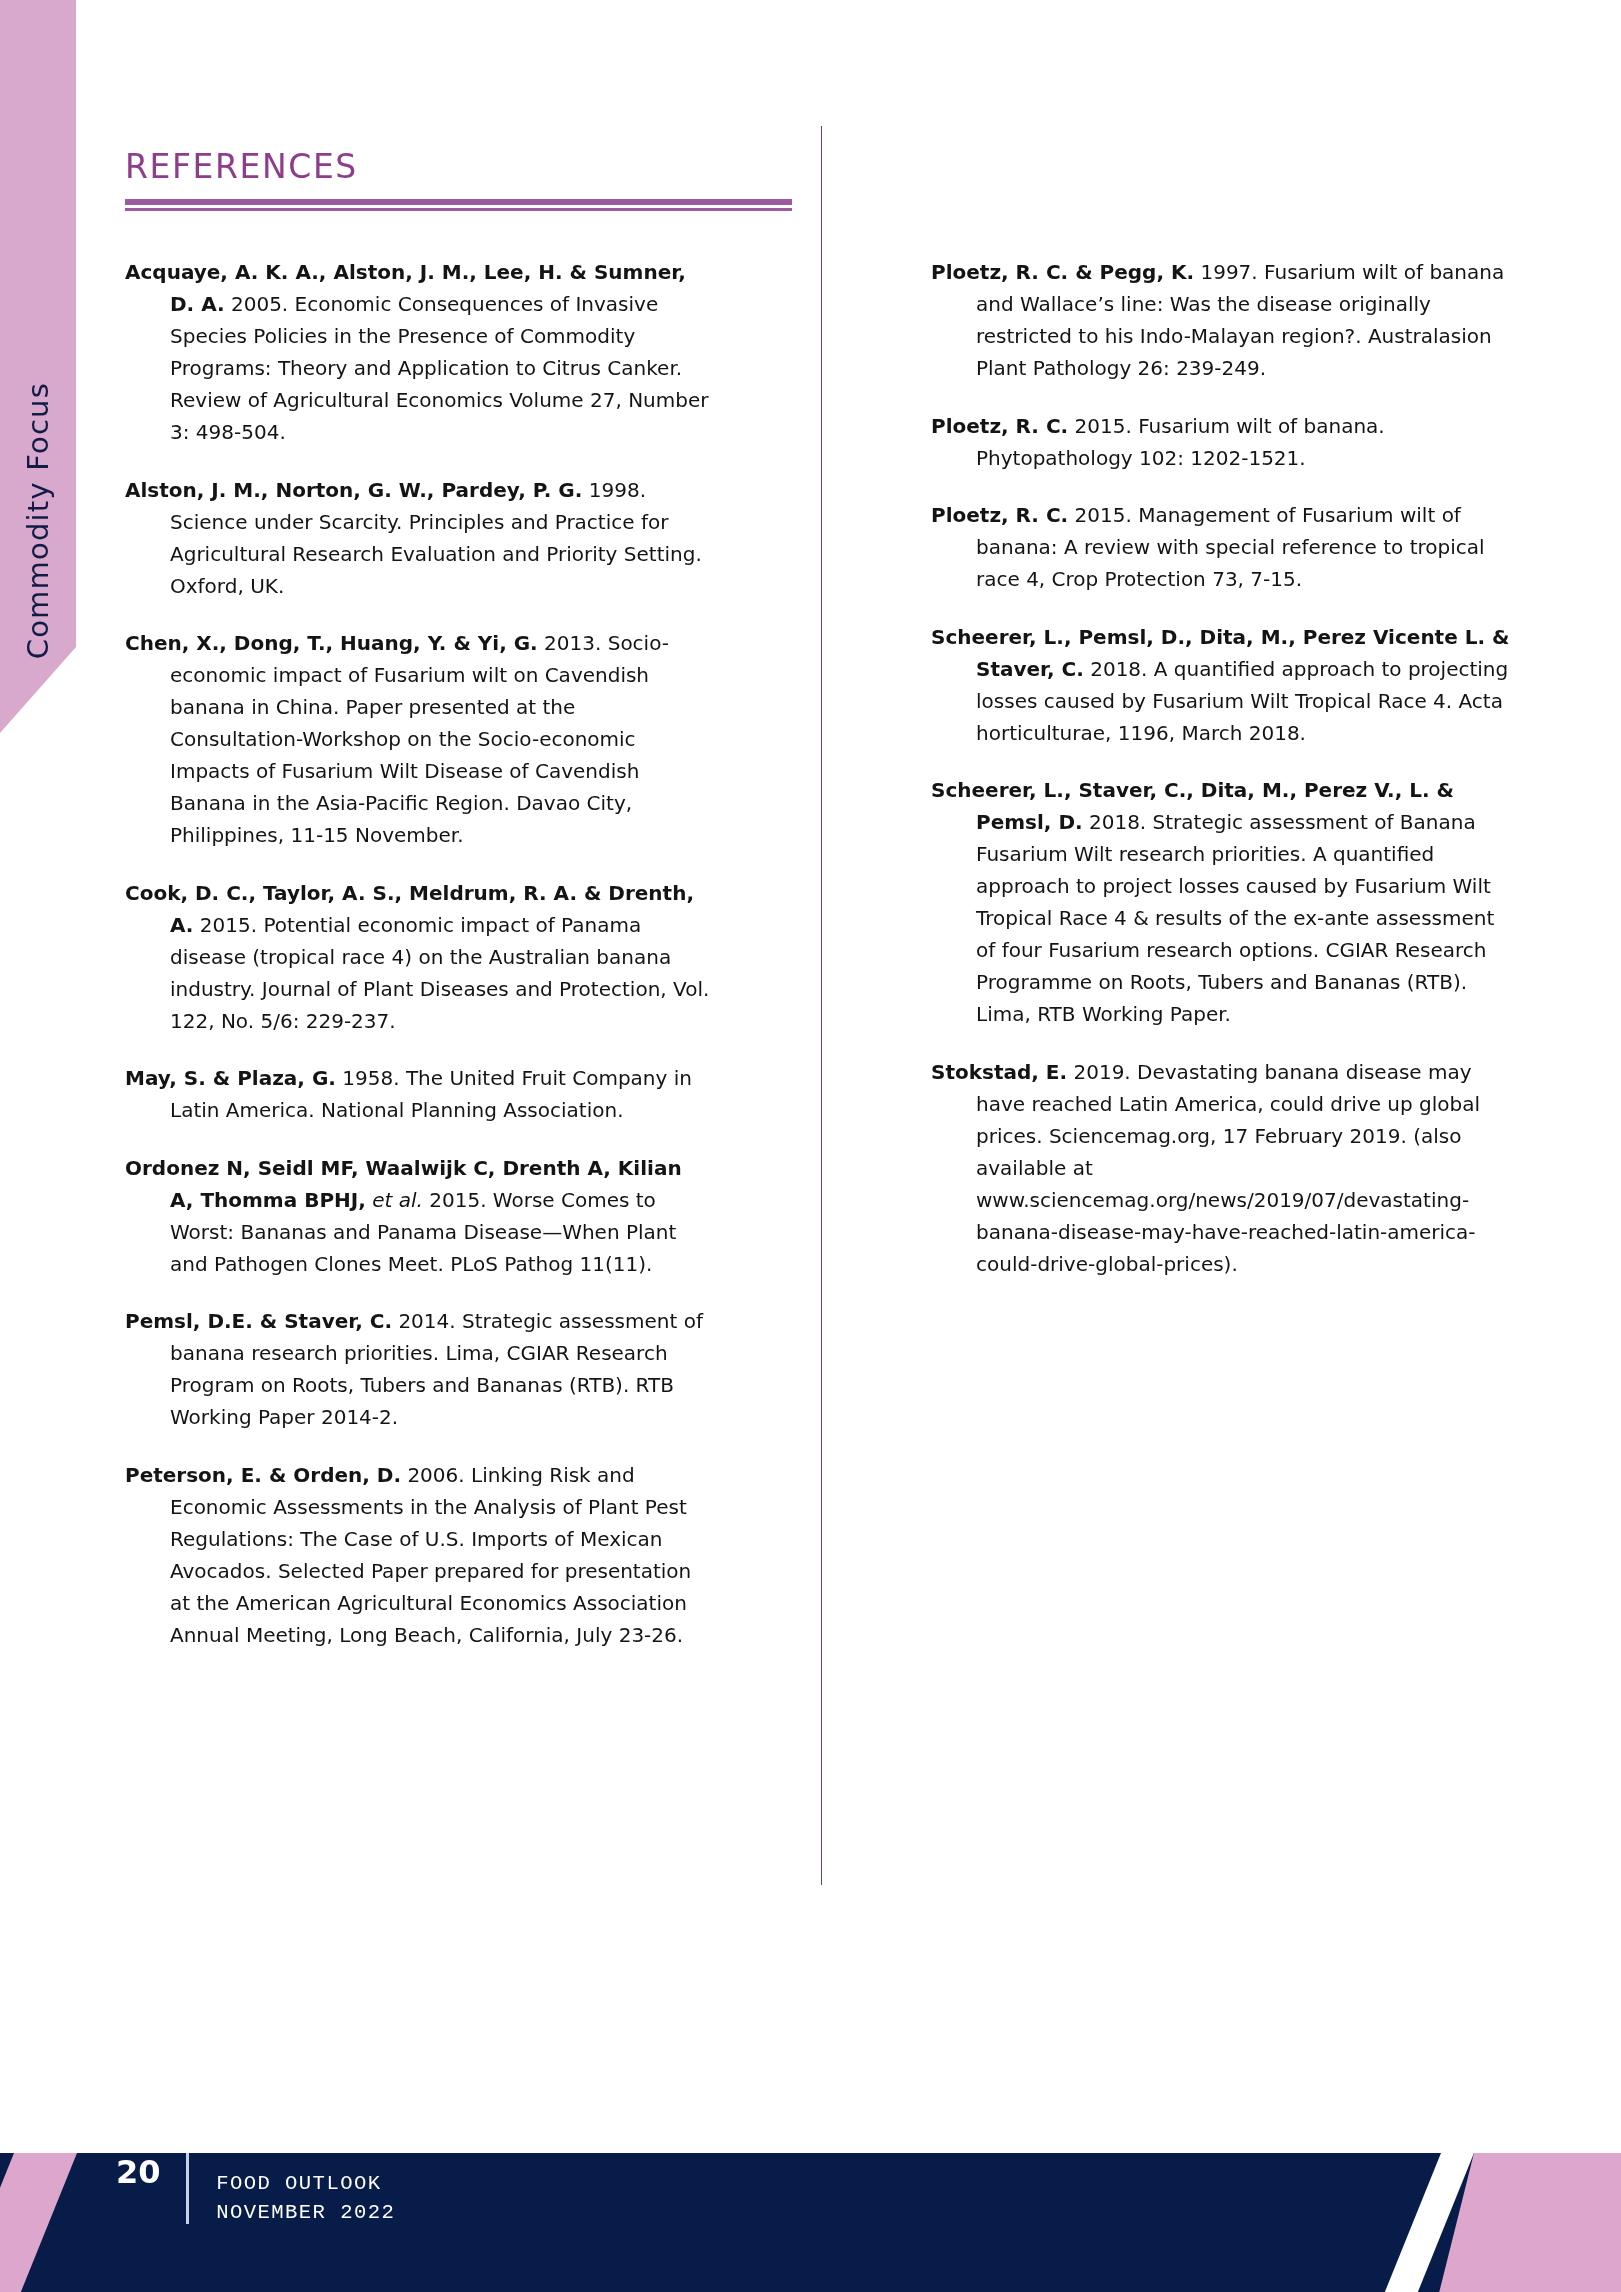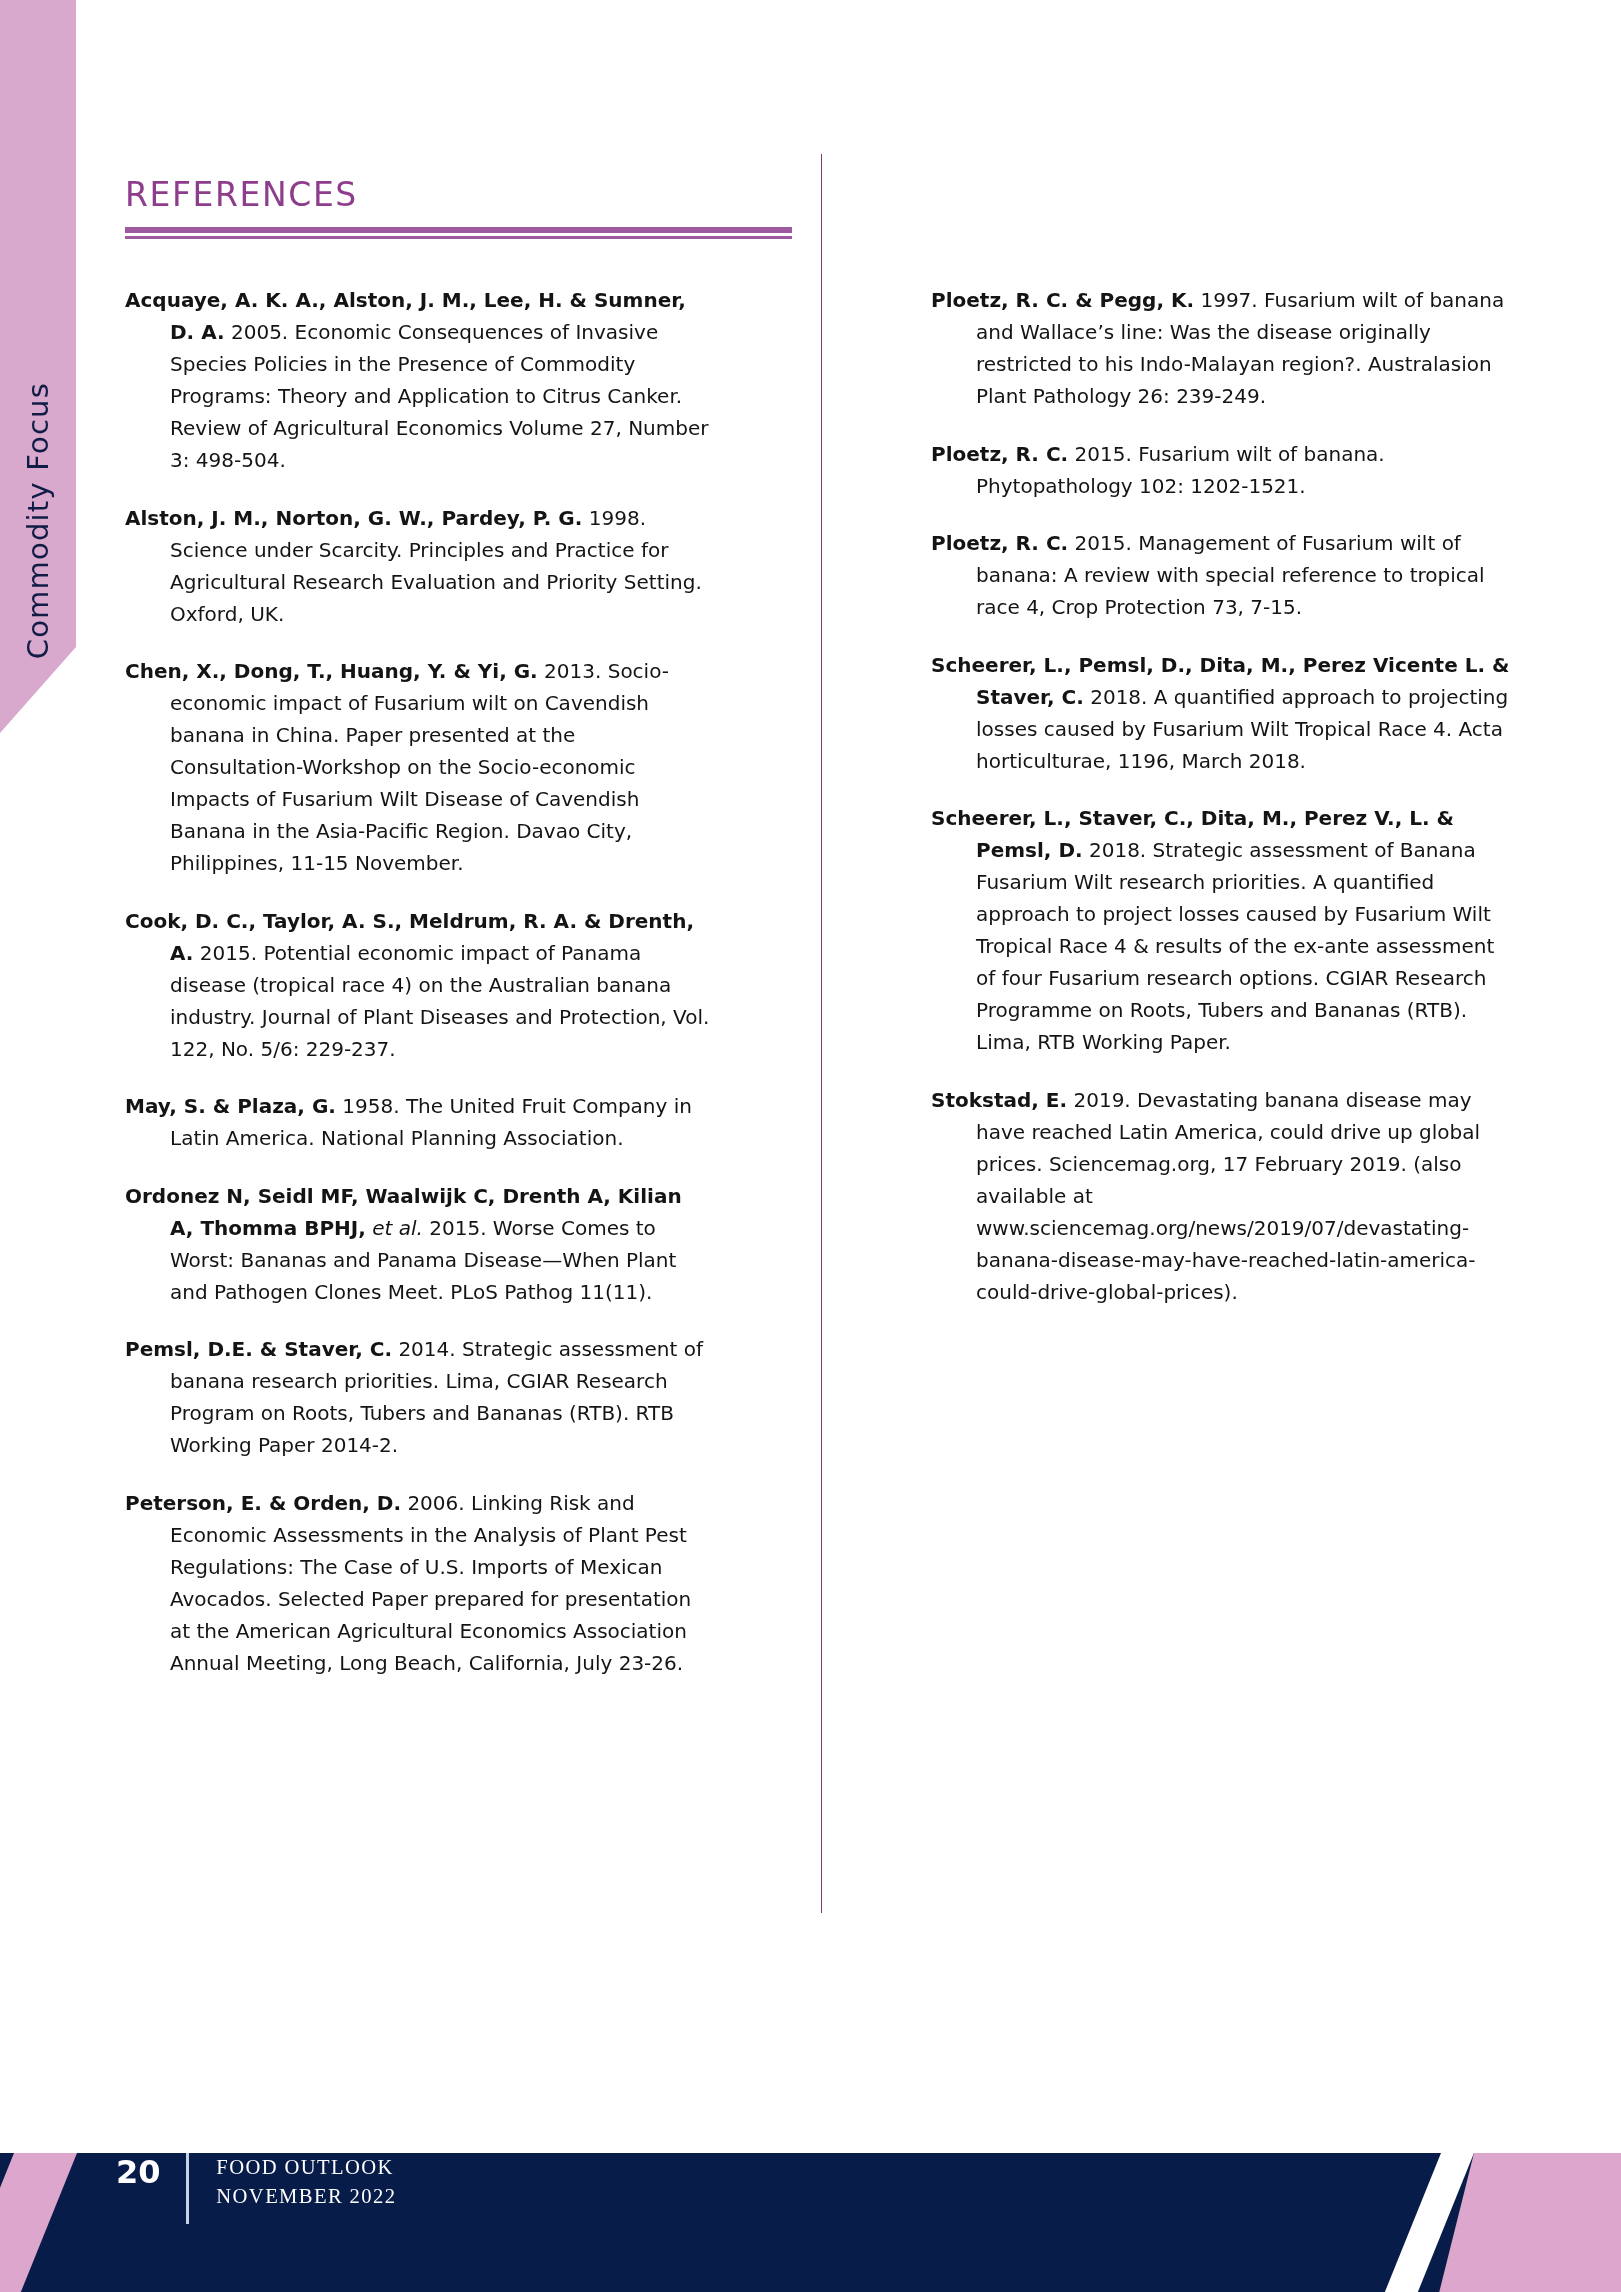--- a/index.html
+++ b/index.html
@@ -31,21 +31,20 @@
     font-family:"DejaVu Sans", sans-serif;
     font-weight:400;
   }
 
   
   #content {
     position:absolute;
     left:125px; top:149px;
     width:1392px;
     height:1911px;
-    margin-top:28px;
   }
 
   #page-title {
     font-family:"DejaVu Sans", sans-serif;
     font-size:33px;
     color:#8e3d8c;
     letter-spacing:1.6px;
     font-weight:400;
     margin:0 0 13.7px 0;
     line-height:1.1;
@@ -149,26 +148,27 @@
     font-weight:700;
     color:#ffffff;
     margin-right:25.5px;
   }
   #footer-divider {
     width:2.9px; height:71px;
     background:#c9d2e4;
     margin-right:27.4px;
   }
   #footer-text {
-    font-family:Liberation Serif, serif;
+    font-family:Liberation Mono, monospace;
     font-size:20.6px;
     line-height:29px;
     letter-spacing:1.4px;
     color:#ffffff;
     font-weight:300;
+    margin-top:16px;
   }
 </style>
 </head>
 <body>
 
 <div id="side-tab">
   <span class="tab-label">Commodity Focus</span>
 </div>
 
 <div id="content">

